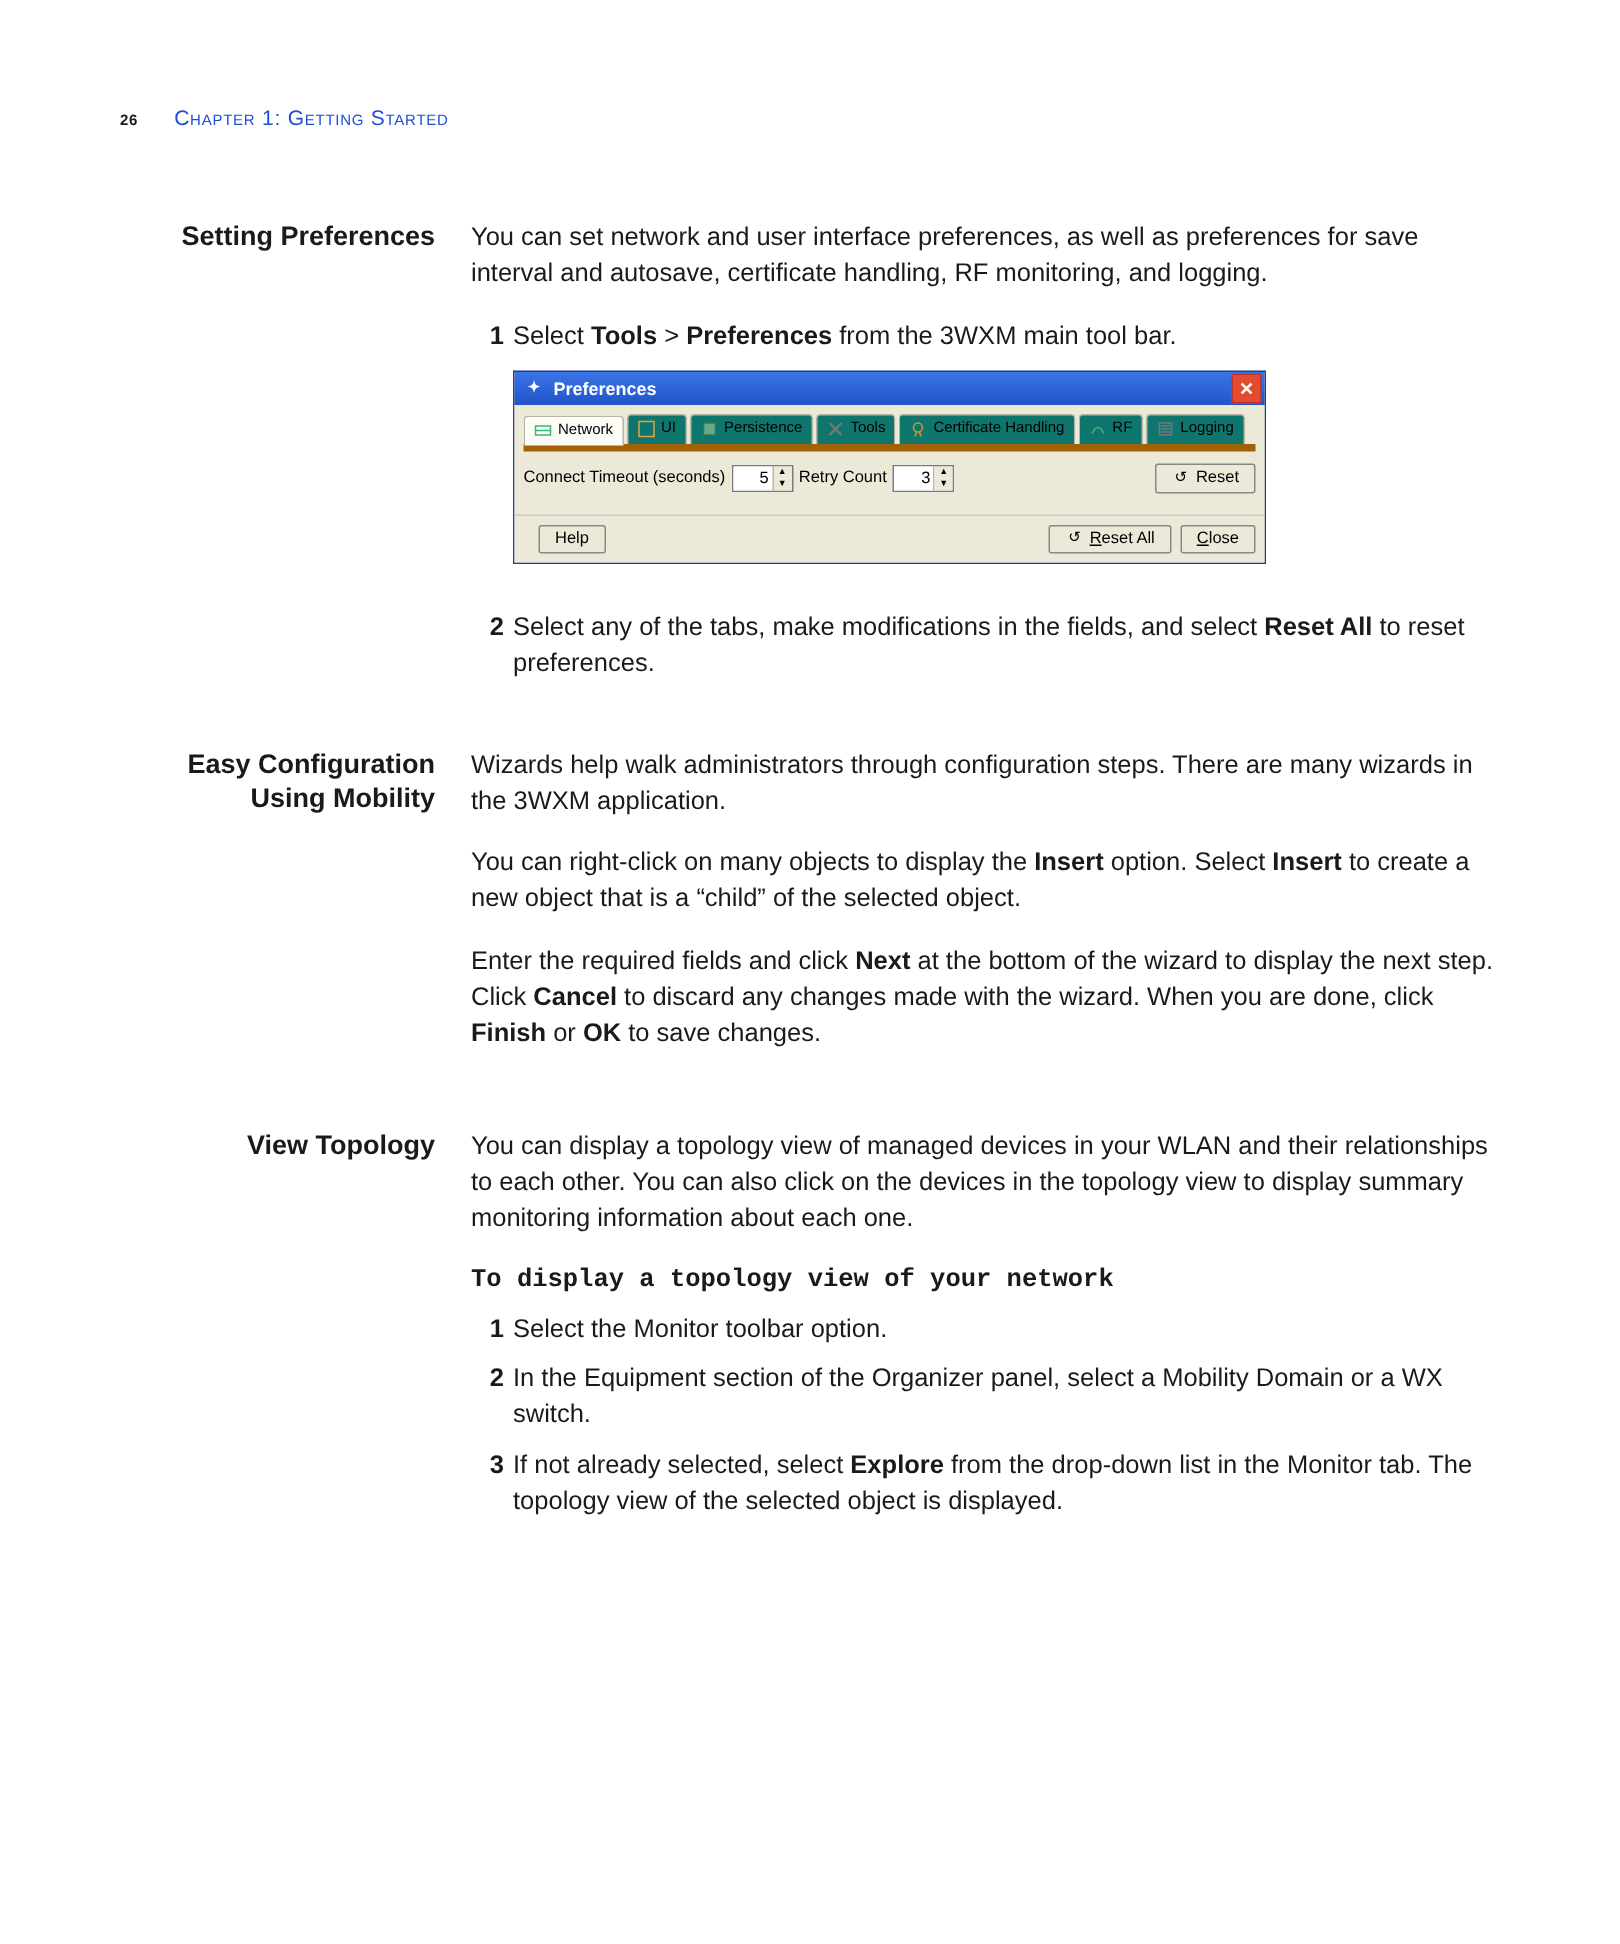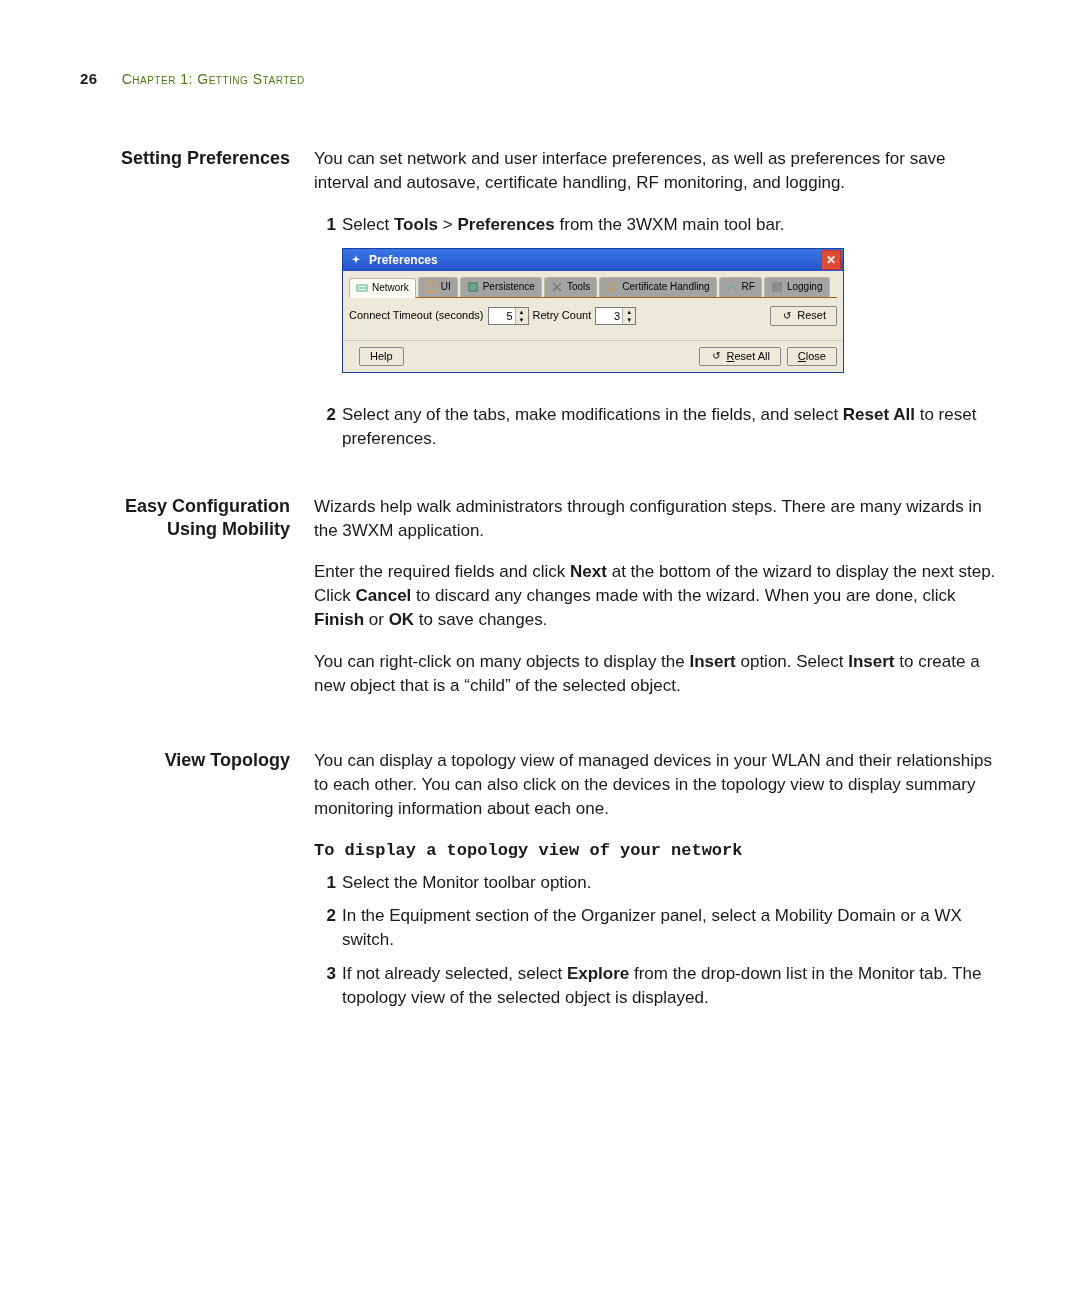--- a/index.html
+++ b/index.html
@@ -19,26 +19,26 @@
   .running-head {
     display: flex;
     align-items: baseline;
     gap: 24px;
     font-size: 14px;
     margin-bottom: 60px;
     letter-spacing: 0.5px;
   }
   .running-head .page-num {
     font-weight: 700;
-    font-size: 15px;
+    font-size: 10px;
   }
   .running-head .chap {
     font-variant: small-caps;
     font-size: 14px;
-    color: #4d7c0f;
+    color: #1d4ed8;
   }
 
   .section {
     display: flex;
     margin-bottom: 34px;
   }
   .section .side-heading {
     width: 210px;
     flex: 0 0 210px;
     text-align: right;
@@ -125,30 +125,30 @@
     font-weight: 700;
     font-family: Arial, sans-serif;
   }
   .dlg-body {
     padding: 6px;
     background: #ece9d8;
   }
   .tab-row {
     display: flex;
     gap: 0;
-    border-bottom: 1px solid #a16207;
+    border-bottom: 5px solid #a16207;
     margin-bottom: 8px;
   }
   .tab {
     padding: 2px 6px 3px 6px;
     border: 1px solid #b8b4a3;
     border-bottom: none;
     margin-right: 2px;
     border-radius: 3px 3px 0 0;
-    background: #a3a3a3;
+    background: #0f766e;
     display: flex; align-items: center; gap: 4px;
     font-size: 10px;
     white-space: nowrap;
   }
   .tab.active {
     background: #fdfcf7;
     position: relative;
     top: 1px;
   }
   .tab .tab-ico {
@@ -368,24 +368,24 @@
         </li>
       </ol>
     </div>
   </div>
 
   <div class="section">
     <div class="side-heading">Easy Configuration Using Mobility</div>
     <div class="body-col">
       <p>Wizards help walk administrators through configuration steps. There are many wizards in the 3WXM application.</p>
       <p>
-        <span>Enter the required fields and click </span><b>Next</b><span> at the bottom of the wizard to display the next step. Click </span><b>Cancel</b><span> to discard any changes made with the wizard. When you are done, click </span><b>Finish</b><span> or </span><b>OK</b><span> to save changes.</span>
+        <span>You can right-click on many objects to display the </span><b>Insert</b><span> option. Select </span><b>Insert</b><span> to create a new object that is a “child” of the selected object.</span>
       </p>
       <p>
-        <span>You can right-click on many objects to display the </span><b>Insert</b><span> option. Select </span><b>Insert</b><span> to create a new object that is a “child” of the selected object.</span>
+        <span>Enter the required fields and click </span><b>Next</b><span> at the bottom of the wizard to display the next step. Click </span><b>Cancel</b><span> to discard any changes made with the wizard. When you are done, click </span><b>Finish</b><span> or </span><b>OK</b><span> to save changes.</span>
       </p>
     </div>
   </div>
 
   <div class="section">
     <div class="side-heading">View Topology</div>
     <div class="body-col">
       <p>You can display a topology view of managed devices in your WLAN and their relationships to each other. You can also click on the devices in the topology view to display summary monitoring information about each one.</p>
       <p class="sub-heading">To display a topology view of your network</p>
       <ol class="steps">

